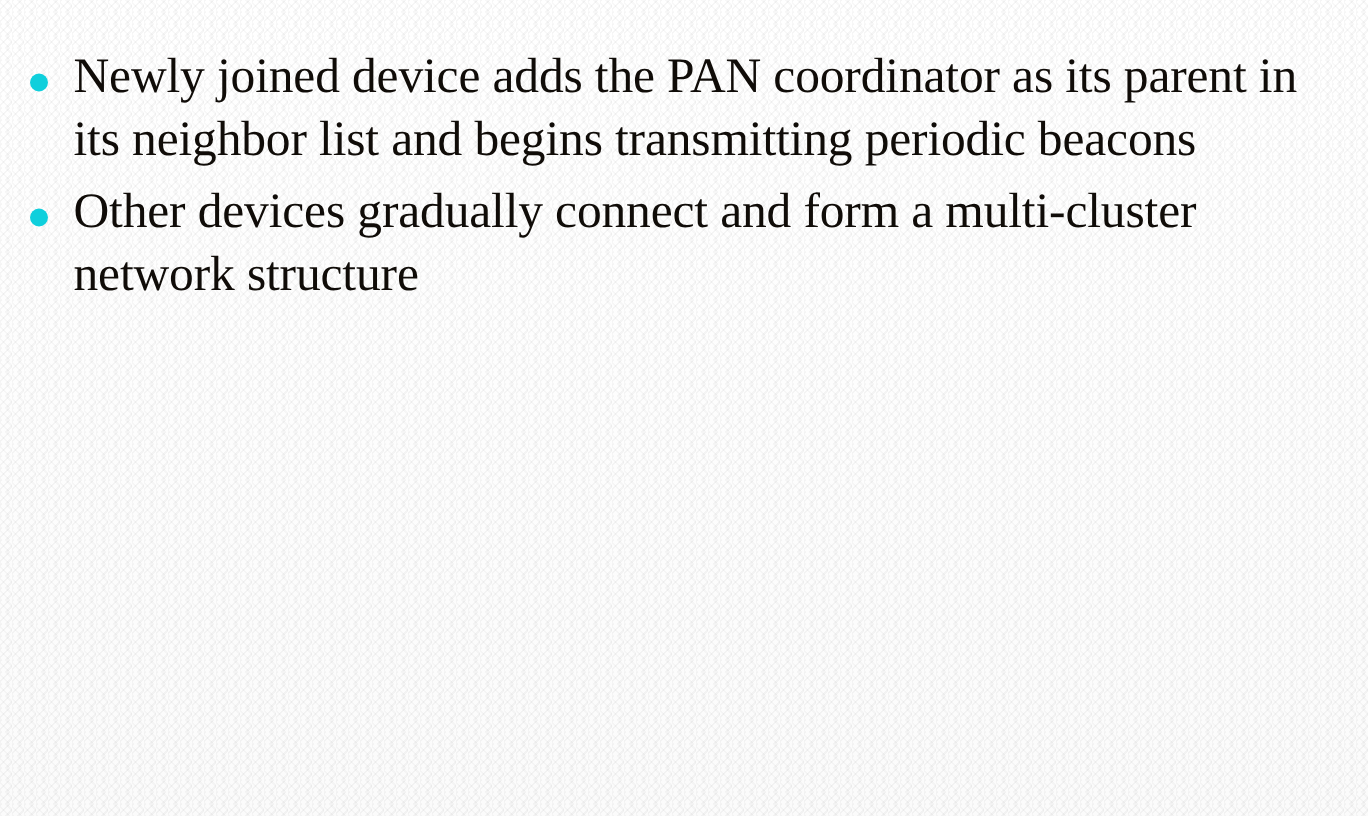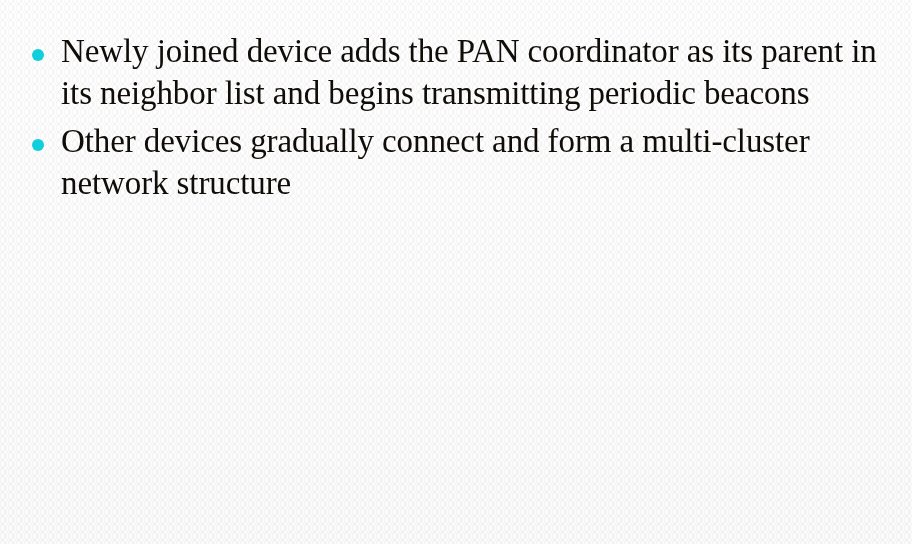--- a/index.html
+++ b/index.html
@@ -33,21 +33,21 @@
         rgba(0,0,0,0.000) 1px,
         rgba(0,0,0,0.000) 4px),
       linear-gradient(180deg, #ffffff 0%, #fbfbfb 100%);
     background-size: 8px 8px, 8px 8px, 100% 100%;
     overflow: hidden;
   }
 
   
   #bullet-list {
     position: absolute;
-    left: 26px;
+    left: 14px;
     top: 31px;
     width: 860px;
     list-style: none;
     margin: 0;
     padding: 0;
   }
 
   .bullet-item {
     position: relative;
     padding-left: 35px;

